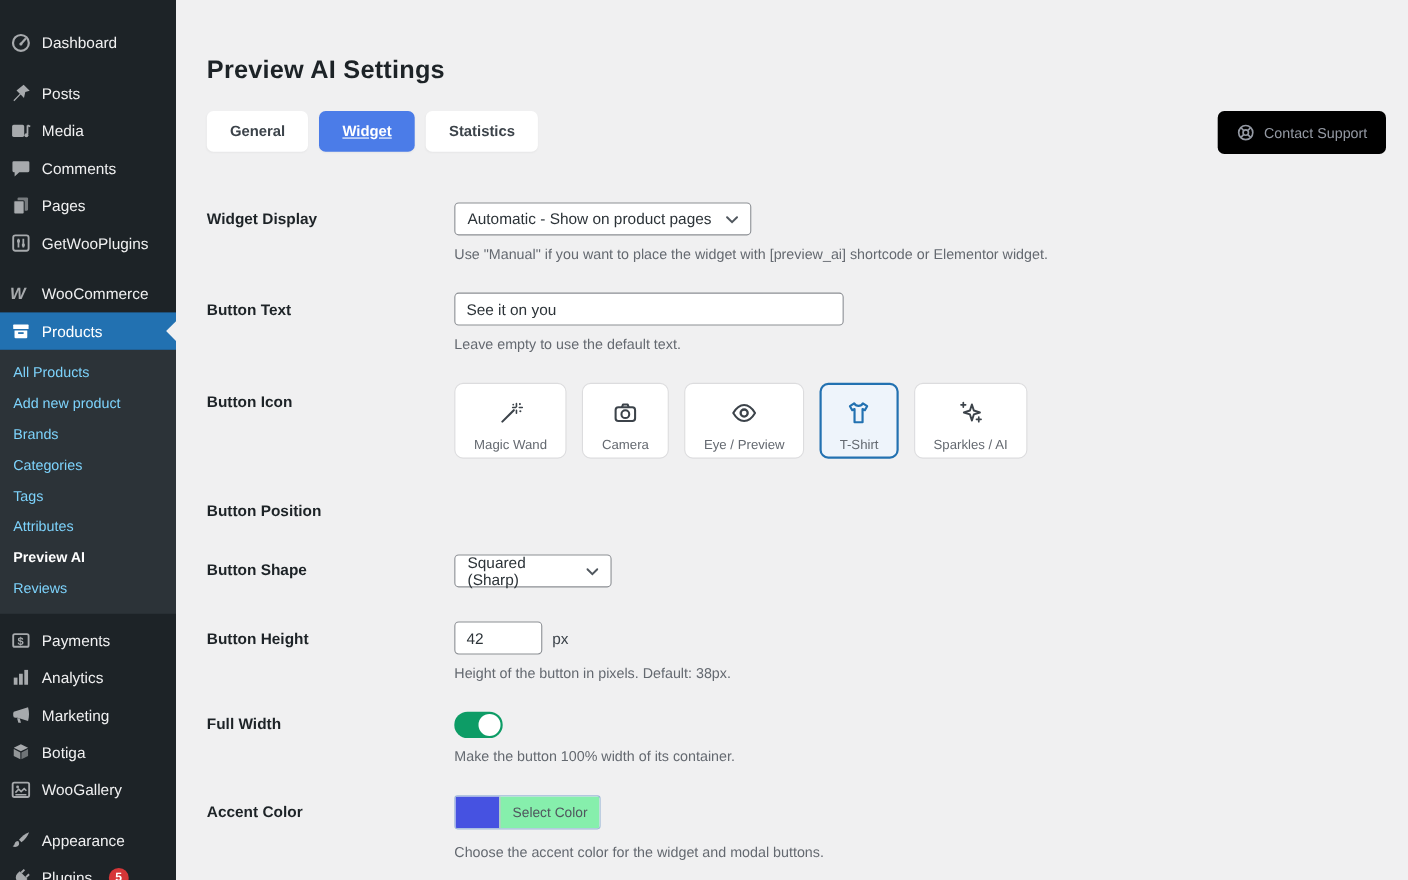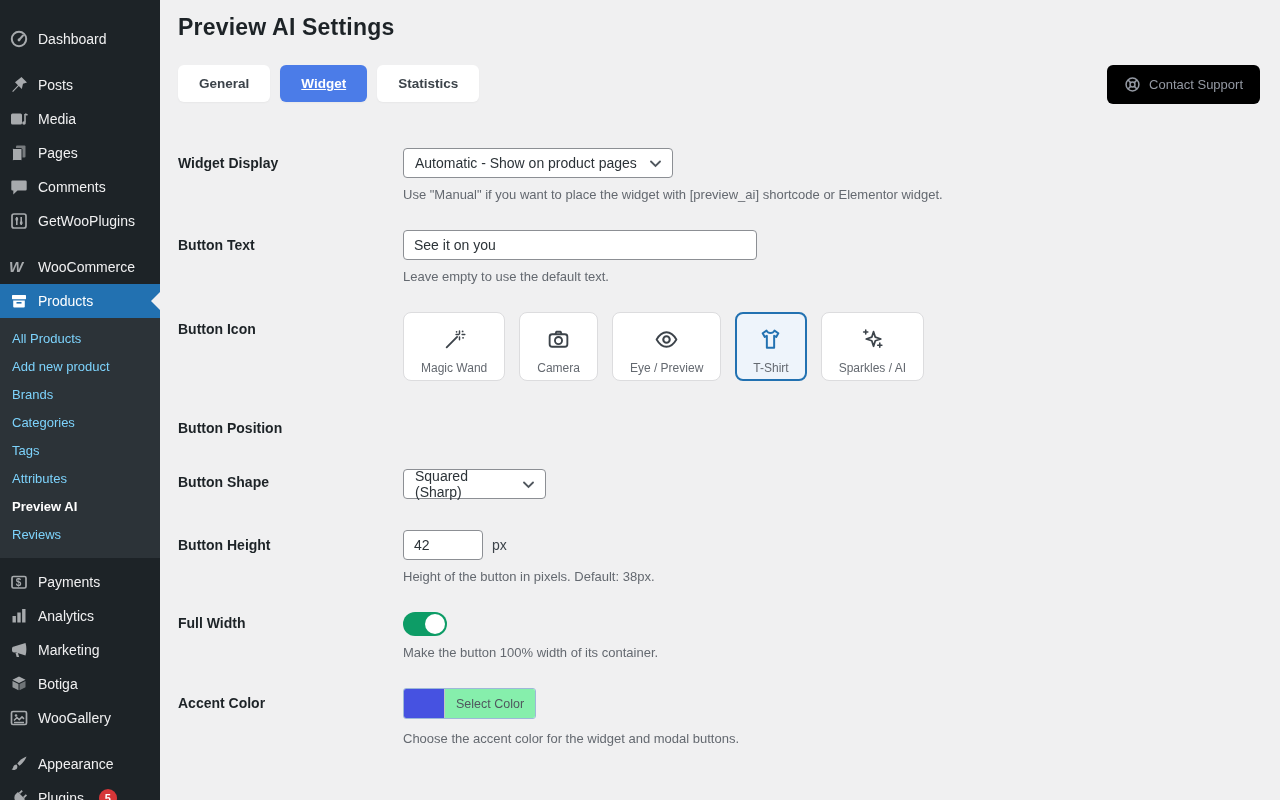--- a/index.html
+++ b/index.html
@@ -43,21 +43,21 @@
   }
   .submenu-item.current { color: #fff; font-weight: bold; }
   .badge {
     background: #d63638; color: #fff; font-size: 11px; font-weight: bold;
     min-width: 18px; height: 18px; border-radius: 9px;
     display: inline-flex; align-items: center; justify-content: center;
     padding: 0 5px; margin-left: 6px;
   }
 
   
-  .main { flex: 1; padding: 14px 20px 0 18px; position: relative; }
+  .main { flex: 1; padding: 14px 20px 0 28px; position: relative; margin-top: 36px; }
   .page-title { font-size: 23px; font-weight: 600; color: #1d2327; letter-spacing: .2px; }
 
   .tabs-row { display: flex; align-items: flex-start; justify-content: space-between; margin-top: 24px; }
   .tabs { display: flex; gap: 10px; }
   .tab {
     background: #fff; border: none; border-radius: 6px;
     padding: 11px 21px; font-size: 13.5px; font-weight: 600; color: #3c434a;
     cursor: pointer; box-shadow: 0 1px 2px rgba(0,0,0,.04);
     font-family: "Liberation Sans", sans-serif;
     text-align: center;
@@ -166,34 +166,34 @@
           <circle cx="15" cy="14" r="1.8" fill="#a7aaad"></circle>
           <path d="M16 5 l2.5 1" stroke="#a7aaad" stroke-width="1.6"></path>
         </svg>
     </span>
     <span>Media</span>
   </div>
 
   <div class="menu-item">
     <span class="mi-icon">
       <svg width="20" height="20" viewBox="0 0 20 20">
+          <path d="M3.5 3.5 h13 a1.2 1.2 0 0 1 1.2 1.2 v7.6 a1.2 1.2 0 0 1 -1.2 1.2 h-8 l-4.2 4 v-4 h-0.8 a1.2 1.2 0 0 1 -1.2 -1.2 v-7.6 a1.2 1.2 0 0 1 1.2 -1.2 z" fill="#a7aaad"></path>
+        </svg>
+    </span>
+    <span>Comments</span>
+  </div>
+
+  <div class="menu-item">
+    <span class="mi-icon">
+      <svg width="20" height="20" viewBox="0 0 20 20">
           <rect x="7" y="2.5" width="9.5" height="12" rx="1" fill="#a7aaad" opacity="0.65"></rect>
           <rect x="3.5" y="5.5" width="9.5" height="12" rx="1" fill="#a7aaad" stroke="#1d2327" stroke-width="1"></rect>
         </svg>
     </span>
     <span>Pages</span>
-  </div>
-
-  <div class="menu-item">
-    <span class="mi-icon">
-      <svg width="20" height="20" viewBox="0 0 20 20">
-          <path d="M3.5 3.5 h13 a1.2 1.2 0 0 1 1.2 1.2 v7.6 a1.2 1.2 0 0 1 -1.2 1.2 h-8 l-4.2 4 v-4 h-0.8 a1.2 1.2 0 0 1 -1.2 -1.2 v-7.6 a1.2 1.2 0 0 1 1.2 -1.2 z" fill="#a7aaad"></path>
-        </svg>
-    </span>
-    <span>Comments</span>
   </div>
 
   <div class="menu-item">
     <span class="mi-icon">
       <svg width="20" height="20" viewBox="0 0 20 20">
           <rect x="3" y="3" width="14" height="14" rx="2" fill="none" stroke="#a7aaad" stroke-width="1.7"></rect>
           <path d="M7.8 6 v8 M12.2 6 v8" stroke="#a7aaad" stroke-width="1.6"></path>
           <rect x="6.5" y="7" width="2.6" height="2.4" fill="#a7aaad"></rect>
           <rect x="10.9" y="10.6" width="2.6" height="2.4" fill="#a7aaad"></rect>
         </svg>

